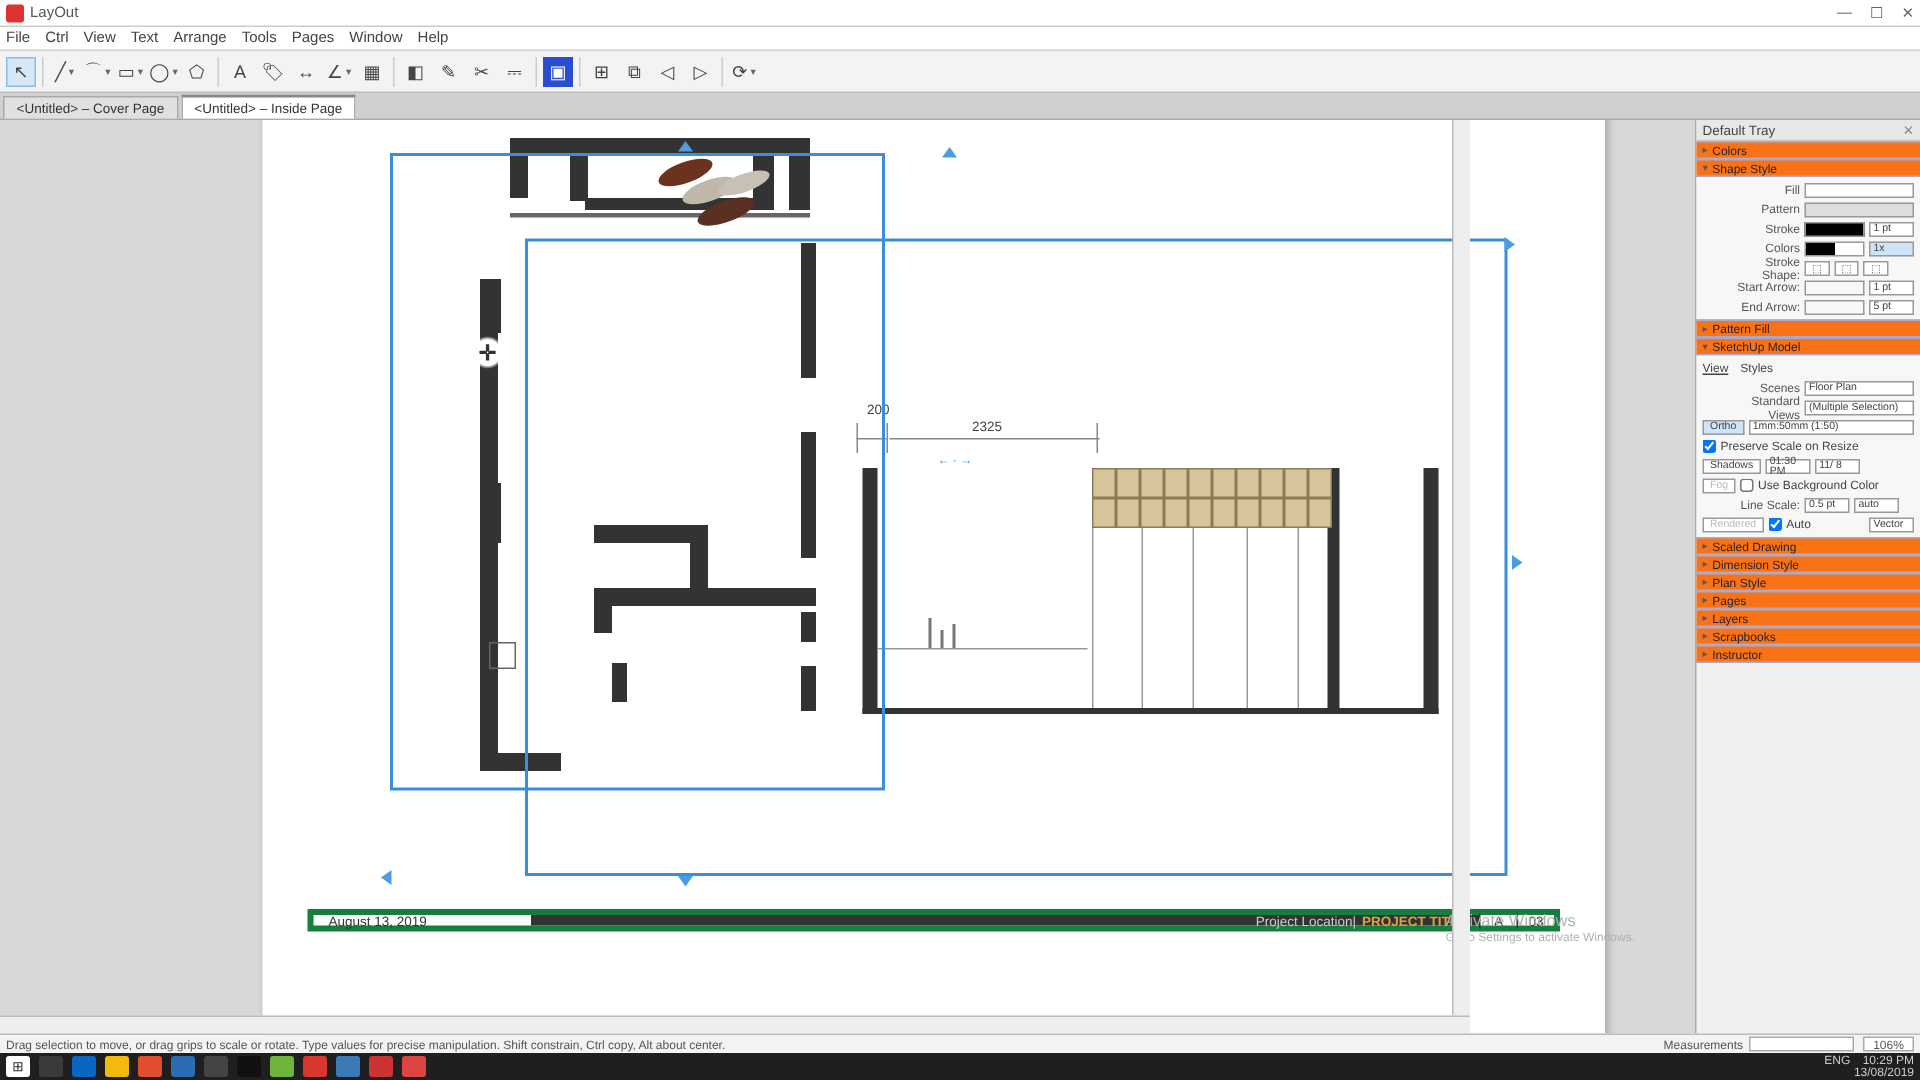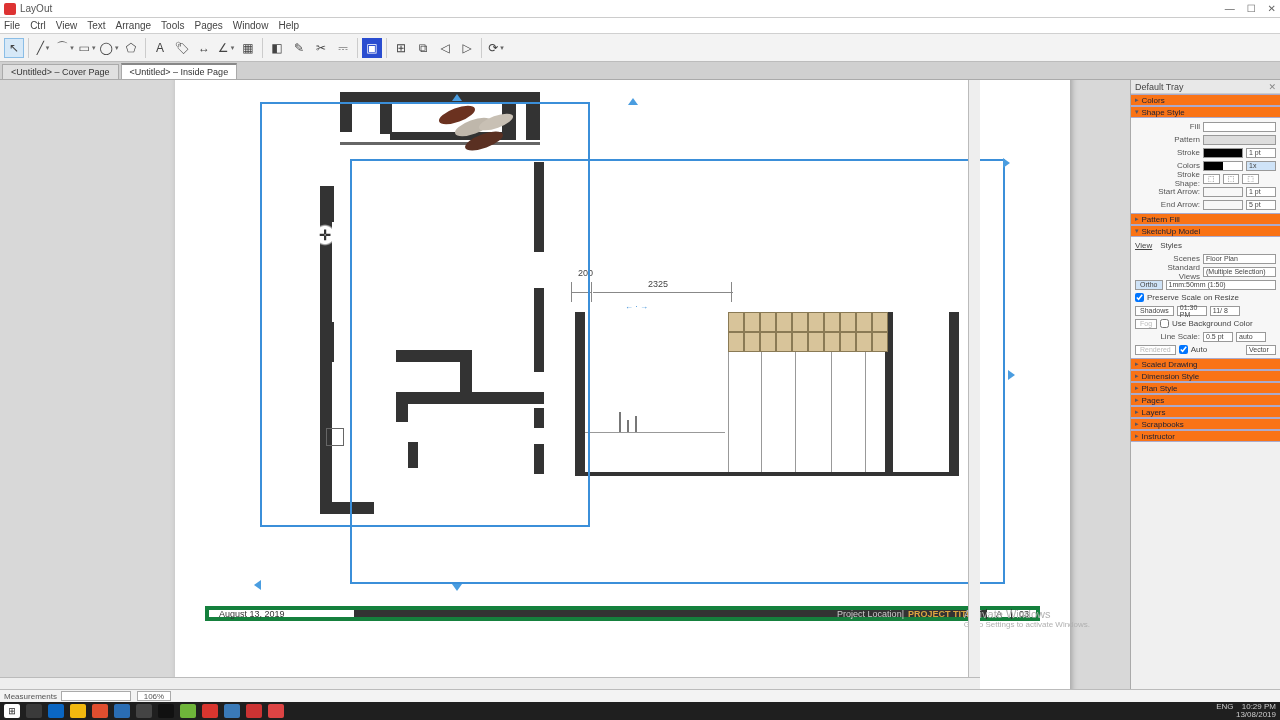--- a/index.html
+++ b/index.html
@@ -383,20 +383,21 @@
     <div class="panel-hdr">Dimension Style</div>
     <div class="panel-hdr">Plan Style</div>
     <div class="panel-hdr">Pages</div>
     <div class="panel-hdr">Layers</div>
     <div class="panel-hdr">Scrapbooks</div>
     <div class="panel-hdr">Instructor</div>
   </div>
 </div>
 
 <div class="status">
+  <span class="msg">Drag selection to move, or drag grips to scale or rotate. Type values for precise manipulation. Shift constrain, Ctrl copy, Alt about center.</span>
   <span class="meas-lbl">Measurements</span>
   <div class="meas-box"></div>
   <div class="zoom">106%</div>
 </div>
 
 <div class="taskbar">
   <div class="tb-item tb-start">⊞</div>
   <div class="tb-item"></div>
   <div class="tb-item" style="background:#0a66c2"></div>
   <div class="tb-item" style="background:#f2b90f"></div>

